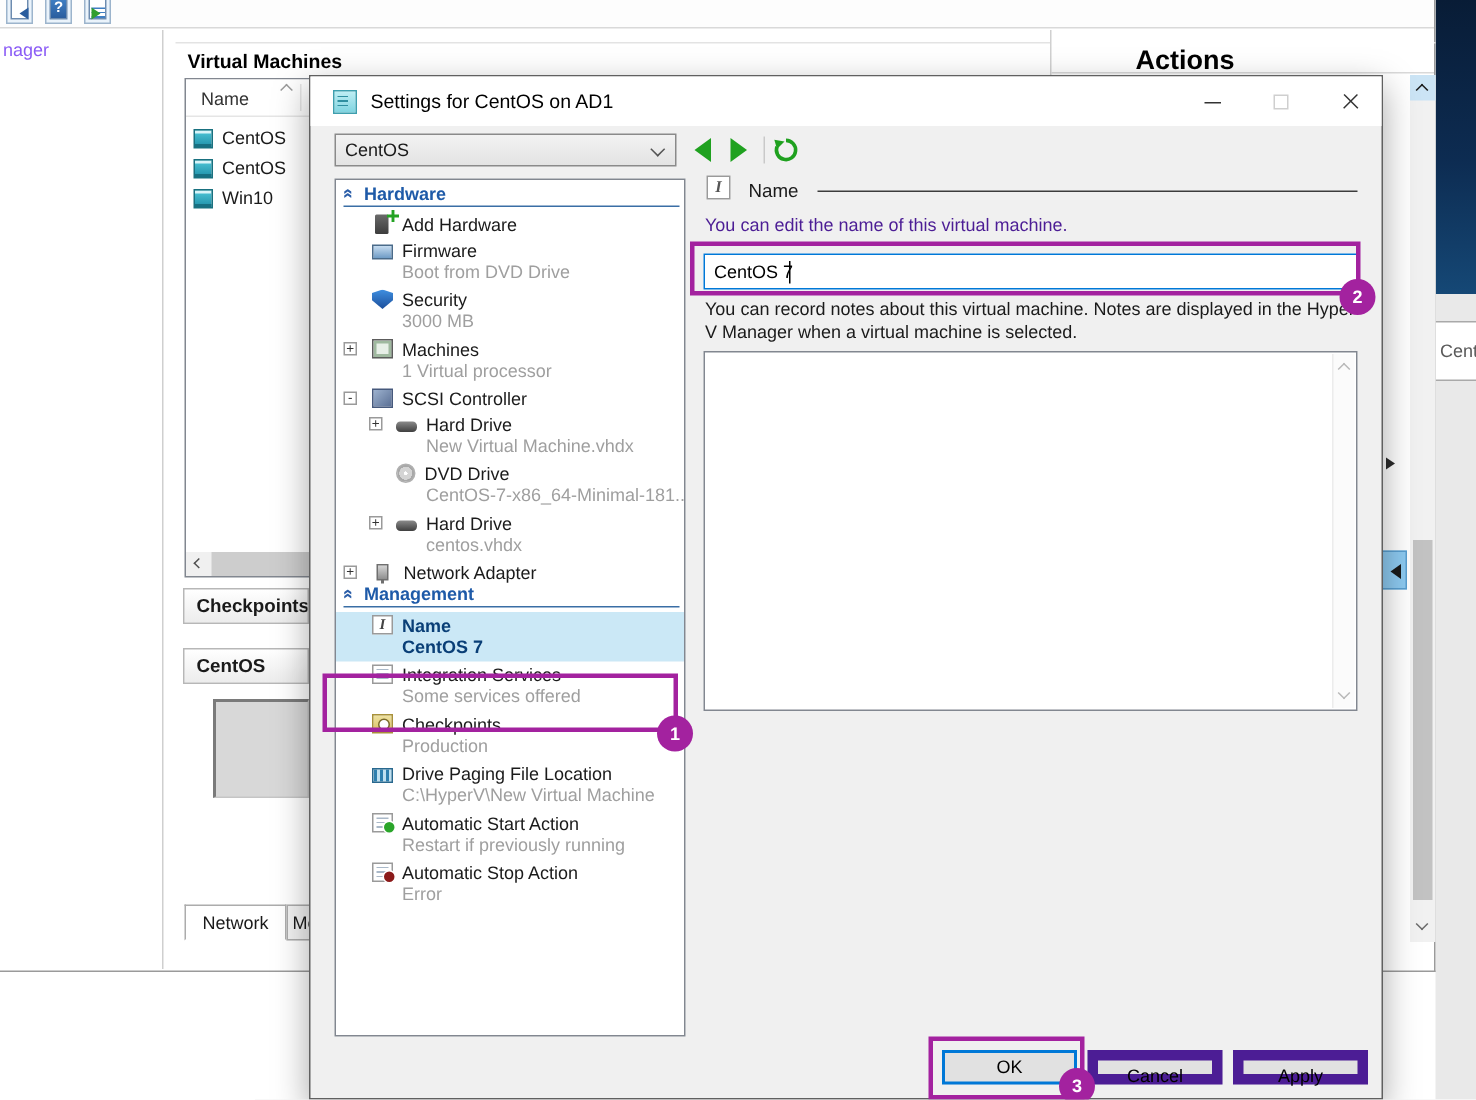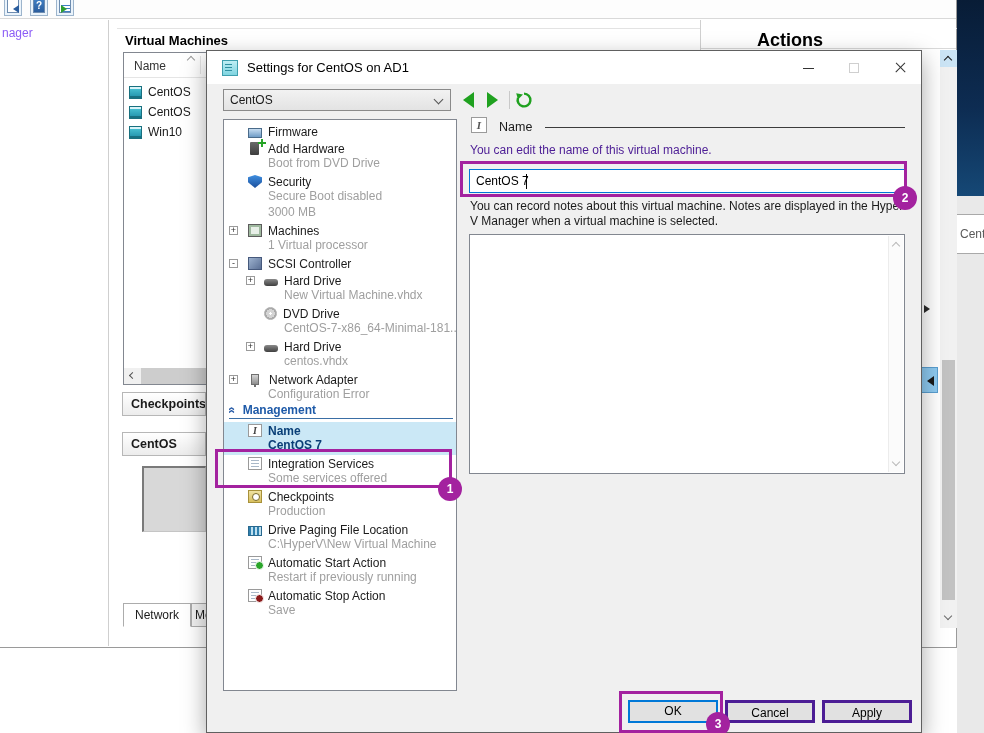--- a/index.html
+++ b/index.html
@@ -134,21 +134,21 @@
   #name-field { position:absolute; left:262px; top:118px; width:436px; height:24px; background:#fff; border:1px solid #0078d7; }
   #name-field .txt { position:absolute; left:6px; top:4px; font-size:12px; color:#000; }
   #name-field .caret { position:absolute; left:56px; top:4px; width:1px; height:15px; background:#000; }
   #notes-hint { position:absolute; left:263px; top:148px; width:438px; font-size:12px; color:#1a1a1a; line-height:15px; }
   #notes-area { position:absolute; left:262px; top:183px; width:436px; height:240px; background:#fff; border:1px solid #828790; }
   #notes-text { position:absolute; left:5px; top:3px; right:20px; font-size:12px; color:#000; }
   #notes-scroll { position:absolute; right:1px; top:1px; bottom:1px; width:15px; background:#fbfbfb; border-left:1px solid #ececec; }
   #notes-scroll .cu { position:absolute; left:4px; top:7px; width:6px; height:6px; border-left:1px solid #b9b9b9; border-top:1px solid #b9b9b9; transform:rotate(45deg); }
   #notes-scroll .cd { position:absolute; left:4px; bottom:7px; width:6px; height:6px; border-right:1px solid #b9b9b9; border-bottom:1px solid #b9b9b9; transform:rotate(45deg); }
 
-  .dlgbtn { position:absolute; top:649px; width:90px; height:23px; background:#e1e1e1; border:3px solid #4c1d95; font-family:"Liberation Sans",sans-serif; font-size:12px; color:#000; text-align:center; line-height:21px; }
+  .dlgbtn { position:absolute; top:649px; width:90px; height:23px; background:#e1e1e1; border:7px solid #4c1d95; font-family:"Liberation Sans",sans-serif; font-size:12px; color:#000; text-align:center; line-height:21px; }
   #btn-ok { left:421px; border:2px solid #0078d7; line-height:19px; }
   #btn-cancel { left:518px; }
   #btn-apply { left:615px; }
 
   
   .ann-rect { position:absolute; border:3px solid #a3229f; z-index:20; }
   #ann-rect-1 { left:215px; top:449px; width:237px; height:39px; }
   #ann-rect-2 { left:460px; top:161px; width:447px; height:36px; }
   #ann-rect-3 { left:619px; top:691px; width:104px; height:42px; }
   .ann-circ { position:absolute; width:24px; height:24px; border-radius:50%; background:#a3229f; color:#fff; font-size:12px; font-weight:bold; text-align:center; line-height:24px; z-index:21; }
@@ -268,37 +268,40 @@
     <span class="navtri" id="nav-fwd"></span>
     <span id="nav-sep"></span>
     <span id="nav-refresh">
       <svg width="18" height="18" viewBox="0 0 18 18">
           <path d="M9 2.6 a6.4 6.4 0 1 1 -6 4.2" fill="none" stroke="#1fa11f" stroke-width="2.4"></path>
           <path d="M1.2 2.2 L8 3.4 L3 8.4 Z" fill="#1fa11f"></path>
         </svg>
     </span>
 
     <div id="tree">
+      <div class="sec-head">
+        <span class="dblchev">«</span>
+        <span class="lbl">Hardware</span>
+      </div>
+
+      <div class="ti">
+        <span class="ic ic-addhw"></span>
+        <span class="lbl">Add Hardware</span>
+      </div>
 
       <div class="ti">
         <span class="ic ic-firmware"></span>
         <span class="lbl">Firmware</span>
       </div>
-
-      <div class="ti">
-        <span class="ic ic-addhw"></span>
-        <span class="lbl">Add Hardware</span>
-      </div>
       <div class="tsub">Boot from DVD Drive</div>
 
       <div class="ti">
         <span class="ic ic-security"></span>
         <span class="lbl">Security</span>
       </div>
-      <div class="tsub">Secure Boot disabled</div>
 
       <div class="tsub">3000 MB</div>
 
       <div class="ti">
         <span class="exp">+</span>
         <span class="ic ic-processor"></span>
         <span class="lbl">Machines</span>
       </div>
       <div class="tsub">1 Virtual processor</div>
 
@@ -326,21 +329,20 @@
         <span class="ic ic-drive"></span>
         <span class="lbl">Hard Drive</span>
       </div>
       <div class="tsub lv1">centos.vhdx</div>
 
       <div class="ti">
         <span class="exp">+</span>
         <span class="ic ic-network"></span>
         <span class="lbl">Network Adapter</span>
       </div>
-      <div class="tsub">Configuration Error</div>
 
       <div class="sec-head">
         <span class="dblchev">«</span>
         <span class="lbl">Management</span>
       </div>
 
       <div class="sel">
         <div class="ti">
           <span class="ic ic-nametag"></span>
           <span class="lbl">Name</span>
@@ -369,21 +371,21 @@
       <div class="ti">
         <span class="ic ic-doc ic-start"></span>
         <span class="lbl">Automatic Start Action</span>
       </div>
       <div class="tsub">Restart if previously running</div>
 
       <div class="ti">
         <span class="ic ic-doc ic-stop"></span>
         <span class="lbl">Automatic Stop Action</span>
       </div>
-      <div class="tsub">Save</div>
+      <div class="tsub">Error</div>
     </div>
 
     <span id="nsec-icon"></span>
     <span id="nsec-title">Name</span>
     <span id="nsec-rule"></span>
 
     <div id="edit-hint">You can edit the name of this virtual machine.</div>
 
     <div id="name-field">
       <span class="txt">CentOS 7</span>

